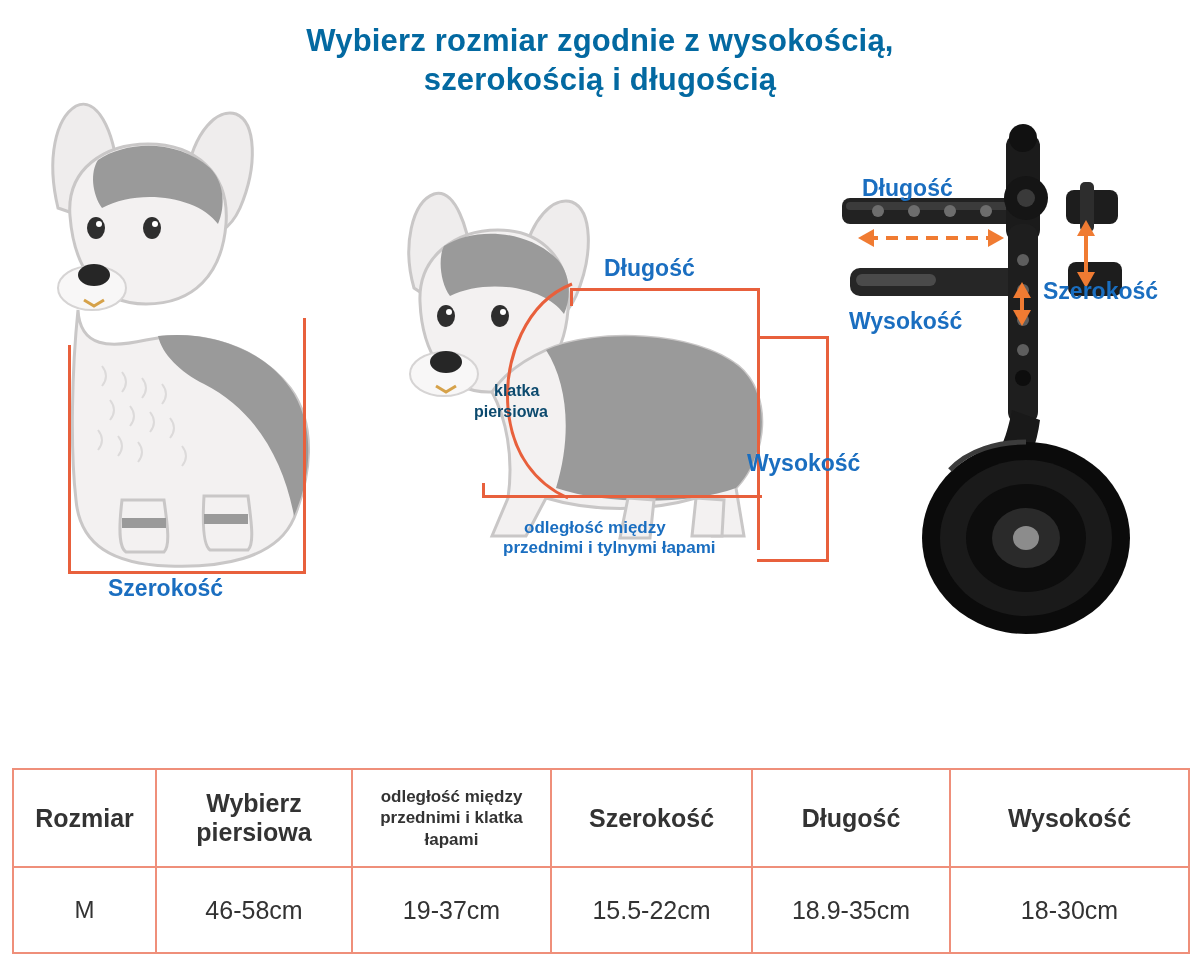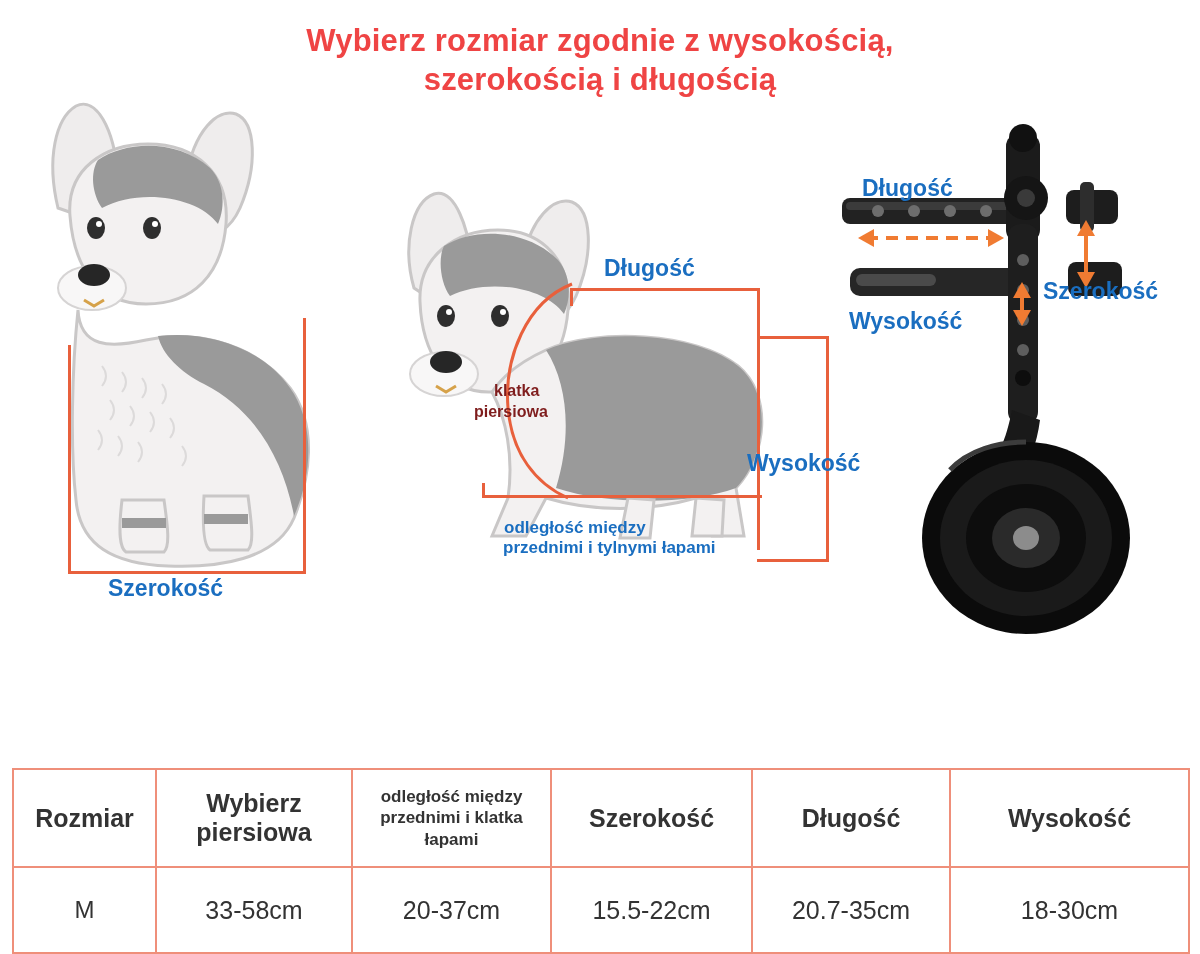--- a/index.html
+++ b/index.html
@@ -13,21 +13,21 @@
     overflow: hidden;
   }
 
   
   .title {
     position: absolute;
     left: 240px;
     top: 22px;
     width: 720px;
     text-align: center;
-    color: #ef4444;
+    color: #0369a1;
     font-size: 31px;
     font-weight: bold;
     line-height: 1.25;
     letter-spacing: .2px;
   }
 
   
   .stage {
     position: absolute;
     left: 0; top: 0;
@@ -37,21 +37,21 @@
 
   .lbl {
     position: absolute;
     color: #1a6ec0;
     font-weight: bold;
     white-space: nowrap;
   }
   .lbl.big { font-size: 23px; }
   .lbl.mid { font-size: 17px; }
   .lbl.sm  { font-size: 16px; }
-  .lbl.dark { color: #7f1d1d; }
+  .lbl.dark { color: #0c4a6e; }
 
   .measure-line { position: absolute; background: #e8603c; }
   .mv { width: 3px; }
   .mh { height: 3px; }
 
   
   .table-wrap {
     position: absolute;
     left: 12px;
     top: 768px;
@@ -187,21 +187,21 @@
   <div class="measure-line mv" style="left:826px; top:336px; height:226px;"></div>
   <div class="measure-line mh" style="left:757px; top:559px; width:72px;"></div>
   <div class="lbl big" style="left:747px; top:450px;">Wysokość</div>
 
   <div class="measure-line mh" style="left:482px; top:495px; width:280px;"></div>
   <div class="measure-line mv" style="left:482px; top:483px; height:14px;"></div>
 
   <div class="lbl sm dark" style="left:494px; top:382px;">klatka</div>
   <div class="lbl sm dark" style="left:474px; top:403px;text-align:right;">piersiowa</div>
 
-  <div class="lbl mid" style="left:504px; top:518px;">odległość między</div>
+  <div class="lbl mid" style="left:524px; top:518px;">odległość między</div>
   <div class="lbl mid" style="left:467px; top:538px;margin-left:36px;">przednimi i tylnymi łapami</div>
 
   <svg style="position:absolute;left:830px;top:120px;" width="340" height="530" viewBox="0 0 340 530">
 
     <rect x="12" y="78" width="180" height="26" rx="8" fill="#222222"></rect>
     <rect x="16" y="82" width="172" height="8" rx="4" fill="#3b3b3b"></rect>
     <circle cx="48" cy="91" r="6" fill="#6d6d6d"></circle>
     <circle cx="84" cy="91" r="6" fill="#6d6d6d"></circle>
     <circle cx="120" cy="91" r="6" fill="#6d6d6d"></circle>
     <circle cx="156" cy="91" r="6" fill="#6d6d6d"></circle>
@@ -271,21 +271,21 @@
         <th>Wybierz piersiowa</th>
         <th class="small-head">odległość między przednimi i klatka łapami</th>
         <th>Szerokość</th>
         <th>Długość</th>
         <th>Wysokość</th>
       </tr>
     </thead>
     <tbody>
       <tr>
         <td class="sizecell">M</td>
-        <td>33-58cm</td>
-        <td>20-37cm</td>
+        <td>46-58cm</td>
+        <td>19-37cm</td>
         <td>15.5-22cm</td>
-        <td>20.7-35cm</td>
+        <td>18.9-35cm</td>
         <td>18-30cm</td>
       </tr>
     </tbody>
   </table>
 </div>
 
 </body></html>

